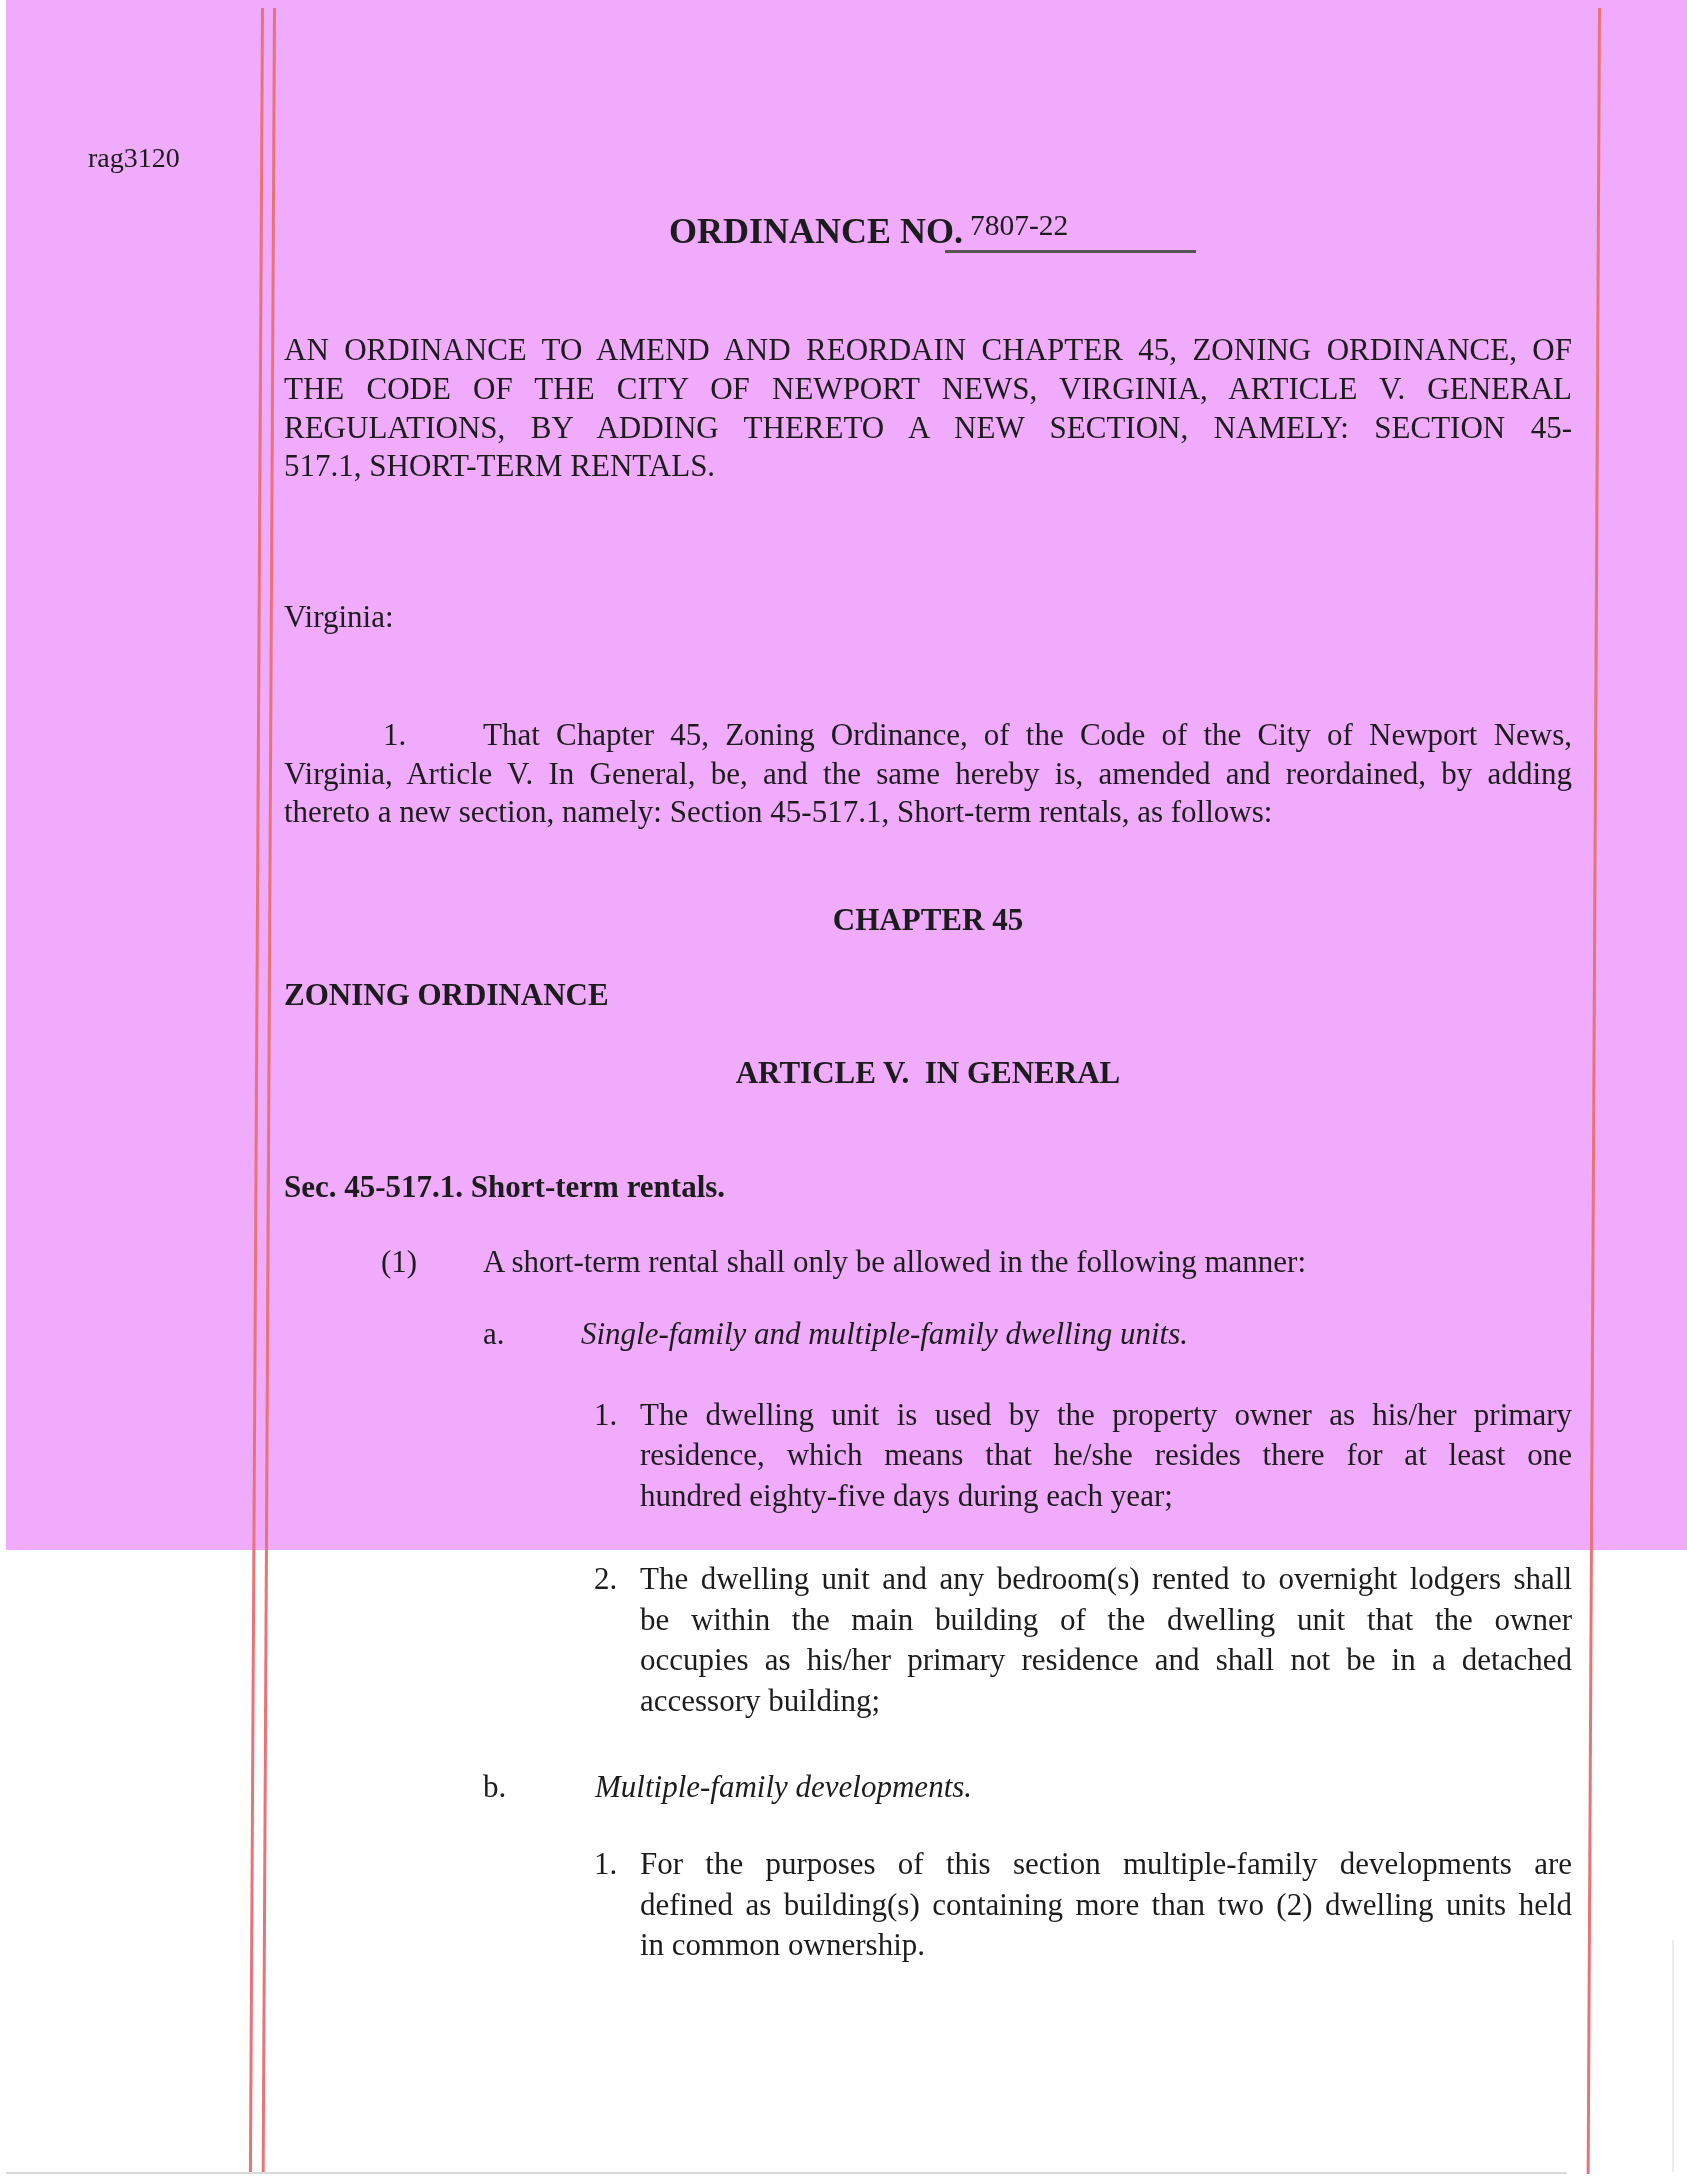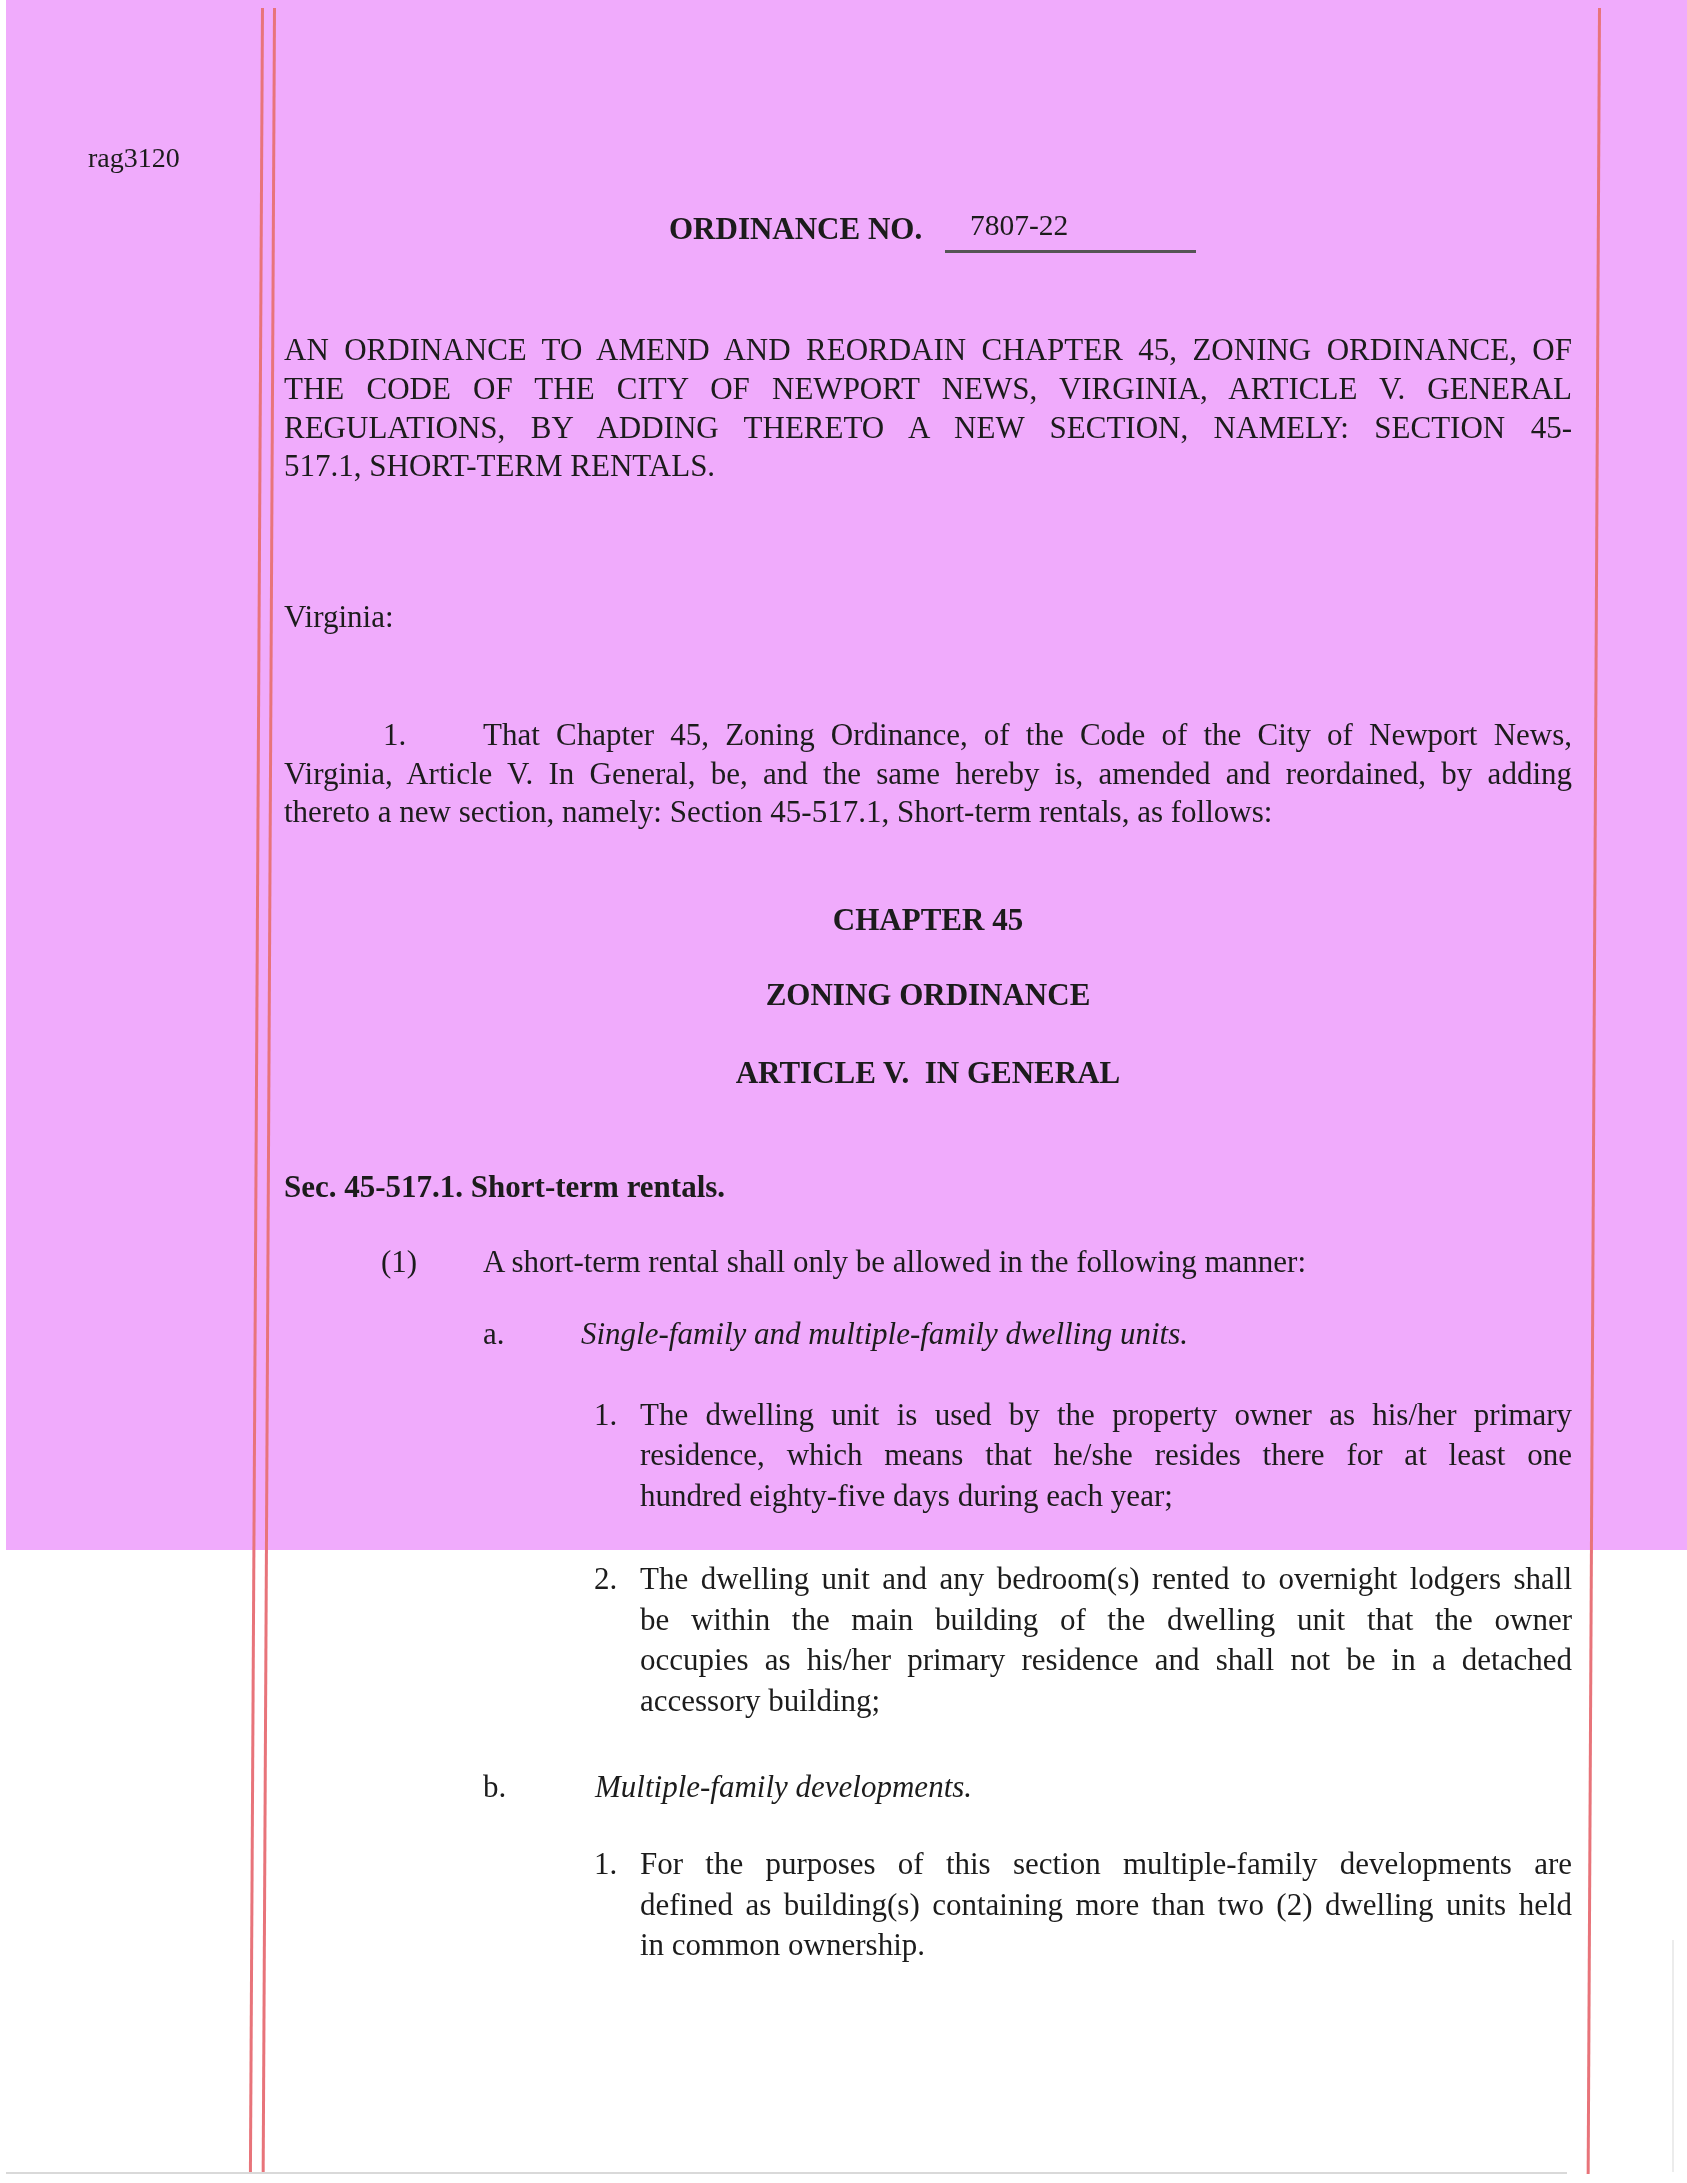--- a/index.html
+++ b/index.html
@@ -20,38 +20,38 @@
 <div class="page">
 
   <div class="rule-red" style="left:255px; top:8.4px; height:2166px; transform:rotate(0.32deg);"></div>
   <div class="rule-red" style="left:267px; top:8.4px; height:2166px; transform:rotate(0.3deg);"></div>
   <div class="rule-red" style="left:1592px; top:8.4px; height:2166px; transform:rotate(0.3deg);"></div>
   <div class="hline" style="left:0; top:2172px; width:1561px;"></div>
   <div class="vline-gray" style="left:1666px; top:1940px; height:232px;"></div>
 
   <div class="t" style="left:82px; top:144px; font-size:28px;">rag3120</div>
 
-  <div class="t b" style="left:663px; top:213px; font-size:31px;">ORDINANCE NO.</div>
+  <div class="t b" style="left:663px; top:213px; font-size:36px;">ORDINANCE NO.</div>
   <div class="t" style="left:964px; top:211px; font-size:29.5px;">7807-22</div>
   <div class="underline" style="left:939px; top:250px; width:251px;"></div>
 
   <div class="t j" style="left:278px; top:334px; width:1288px;">AN ORDINANCE TO AMEND AND REORDAIN CHAPTER 45, ZONING ORDINANCE, OF</div>
   <div class="t j" style="left:278px; top:373px; width:1288px;">THE CODE OF THE CITY OF NEWPORT NEWS, VIRGINIA, ARTICLE V. GENERAL</div>
   <div class="t j" style="left:278px; top:412px; width:1288px;">REGULATIONS, BY ADDING THERETO A NEW SECTION, NAMELY:  SECTION 45-</div>
   <div class="t" style="left:278px; top:450px;">517.1, SHORT-TERM RENTALS.</div>
 
   <div class="t" style="left:278px; top:601px;">Virginia:</div>
 
   <div class="t" style="left:377px; top:719px;">1.</div>
   <div class="t j" style="left:477px; top:719px; width:1089px;">That Chapter 45, Zoning Ordinance, of the Code of the City of Newport News,</div>
   <div class="t j" style="left:278px; top:758px; width:1288px;">Virginia, Article V. In General, be, and the same hereby is, amended and reordained, by adding</div>
   <div class="t" style="left:278px; top:796px;">thereto a new section, namely: Section 45-517.1, Short-term rentals, as follows:</div>
 
   <div class="t b" style="left:278px; top:904px; width:1288px; text-align:center;">CHAPTER 45</div>
-  <div class="t b" style="left:278px; top:979px; width:1288px; text-align:center;">ZONING ORDINANCE</div>
+  <div class="t b" style="left:278px; top:979px; width:1288px; ">ZONING ORDINANCE</div>
   <div class="t b" style="left:278px; top:1057px; width:1288px; text-align:center;">ARTICLE V.  IN GENERAL</div>
 
   <div class="t b" style="left:278px; top:1171px;">Sec. 45-517.1. Short-term rentals.</div>
 
   <div class="t" style="left:375px; top:1246px;">(1)</div>
   <div class="t" style="left:477px; top:1246px;">A short-term rental shall only be allowed in the following manner:</div>
 
   <div class="t" style="left:477px; top:1318px;">a.</div>
   <div class="t i" style="left:575px; top:1318px;">Single-family and multiple-family dwelling units.</div>
 

